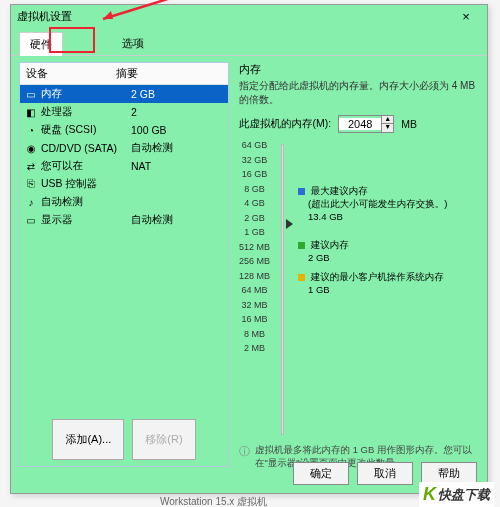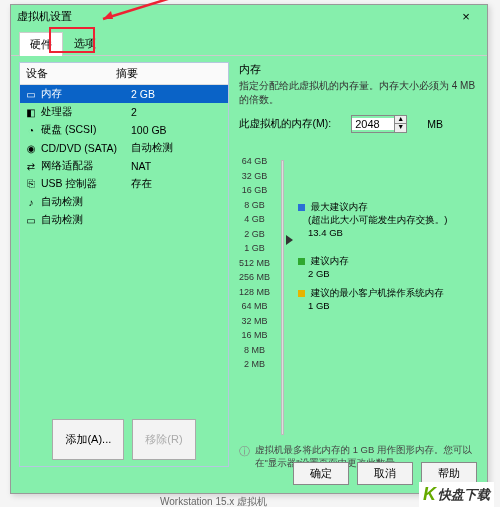--- a/index.html
+++ b/index.html
@@ -1,44 +1,44 @@
 <!DOCTYPE html>
 <html><head>
 <meta charset="utf-8">
 <style>
 * { box-sizing: border-box; margin: 0; padding: 0; font-family: "Microsoft YaHei", "Segoe UI", sans-serif; }
 body { background: #f5f5f5; width: 500px; height: 507px; position: relative; overflow: hidden; }
 .window { position: absolute; left: 10px; top: 4px; width: 478px; height: 490px; background: #86efac; border: 1px solid #999; box-shadow: 2px 2px 6px rgba(0,0,0,0.15); }
 .titlebar { height: 22px; display: flex; align-items: center; padding: 0 6px; font-size: 11px; position: relative; }
 .titlebar .title { flex: 1; }
 .close-x { width: 30px; text-align: center; cursor: pointer; font-size: 13px; }
-.tabs { display: flex; padding: 4px 8px 0 8px; border-bottom: 1px solid #ccc; font-size: 11px; position: relative; }
+.tabs { display: flex; padding: 4px 8px 0 8px; border-bottom: 1px solid #ccc; font-size: 11px; position: relative; gap: 48px; }
 .tab { padding: 4px 10px; border: 1px solid transparent; border-bottom: none; cursor: pointer; }
 .tab.active { border-color: #ccc; background: #fff; position: relative; top: 1px; }
 .tab-highlight { position: absolute; border: 2px solid #e23; pointer-events: none; left: 38px; top: 0px; width: 46px; height: 26px; }
 .arrow-anno { position: absolute; left: 82px; top: -10px; width: 80px; height: 30px; pointer-events: none; }
 .body { display: flex; height: 420px; }
 .left-pane { width: 210px; border: 1px solid #b5c7de; margin: 6px 0 9px 8px; display: flex; flex-direction: column; }
 .hw-header { display: flex; font-size: 11px; padding: 3px 6px; border-bottom: 1px solid #ddd; background: #fafafa; }
 .hw-header .c1 { width: 90px; }
 .hw-list { flex: 1; overflow: auto; }
 .hw-row { display: flex; align-items: center; font-size: 10.5px; padding: 2px 4px; cursor: default; }
 .hw-row.sel { background: #0a63c7; color: #fff; }
 .hw-row .ico { width: 14px; text-align: center; margin-right: 3px; font-size: 10px; }
 .hw-row .c1 { width: 90px; white-space: nowrap; overflow: hidden; }
 .hw-row .c2 { flex: 1; white-space: nowrap; }
 .left-btns { display: flex; justify-content: center; gap: 8px; padding: 6px 0; }
 .wbtn { font-size: 11px; padding: 12px 12px; border: 1px solid #aaa; background: #f3f3f3; cursor: pointer; }
 .wbtn.disabled { color: #aaa; }
 .right-pane { flex: 1; padding: 6px 10px 6px 10px; font-size: 10.5px; display: flex; flex-direction: column; }
 .sect-title { font-size: 11px; margin-bottom: 2px; }
 .sect-desc { font-size: 10px; color: #333; margin-bottom: 8px; }
-.mem-row { display: flex; align-items: center; gap: 20px; margin-bottom: 24px; }
+.mem-row { display: flex; align-items: center; gap: 7px; margin-bottom: 8px; }
 .spin { display: inline-flex; align-items: center; border: 1px solid #888; height: 18px; }
-.spin input { width: 42px; border: none; text-align: left; font-size: 11px; padding: 0 3px; outline: none; }
+.spin input { width: 42px; border: none; text-align: center; font-size: 11px; padding: 0 3px; outline: none; }
 .spin .arrows { display: flex; flex-direction: column; width: 12px; border-left: 1px solid #888; }
 .spin .arrows span { height: 8px; line-height: 6px; font-size: 7px; text-align: center; background: #eee; cursor: pointer; border-bottom: 1px solid #888; }
 .spin .arrows span:last-child { border-bottom: none; }
 .slider-wrap { display: flex; flex: 1; min-height: 0; }
 .ticks { display: flex; flex-direction: column; align-items: center; font-size: 9px; color: #333; padding-right: 4px; line-height: 1; gap: 5.5px; }
 .track-col { width: 18px; position: relative; }
 .track { position: absolute; left: 7px; top: 3px; bottom: 3px; width: 3px; background: #ddd; border: 1px solid #bbb; }
 .marker { position: absolute; left: 2px; width: 0; height: 0; }
 .tri-left { border-top: 5px solid transparent; border-bottom: 5px solid transparent; }
 .labels { flex: 1; font-size: 9.5px; position: relative; }
@@ -94,34 +94,34 @@
             <span class="c1">硬盘 (SCSI)</span>
             <span class="c2">100 GB</span>
           </div>
           <div class="hw-row">
             <span class="ico">◉</span>
             <span class="c1">CD/DVD (SATA)</span>
             <span class="c2">自动检测</span>
           </div>
           <div class="hw-row">
             <span class="ico">⇄</span>
-            <span class="c1">网络适配器</span>
+            <span class="c1">您可以在</span>
             <span class="c2">NAT</span>
           </div>
           <div class="hw-row">
             <span class="ico">⎘</span>
             <span class="c1">USB 控制器</span>
-            <span class="c2">存在</span>
           </div>
           <div class="hw-row">
             <span class="ico">♪</span>
             <span class="c2">自动检测</span>
           </div>
           <div class="hw-row">
             <span class="ico">▭</span>
+            <span class="c1">显示器</span>
             <span class="c2">自动检测</span>
           </div>
         </div>
       <div class="left-btns">
         <button class="wbtn">添加(A)...</button>
         <button class="wbtn disabled">移除(R)</button>
       </div>
     </div>
 
     <div class="right-pane">

